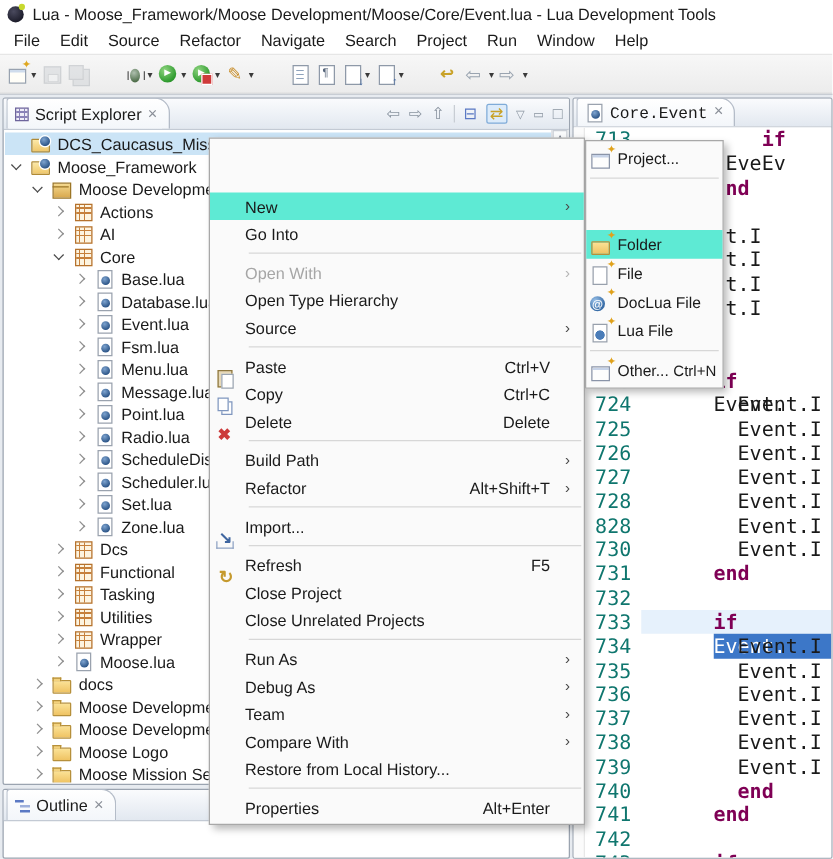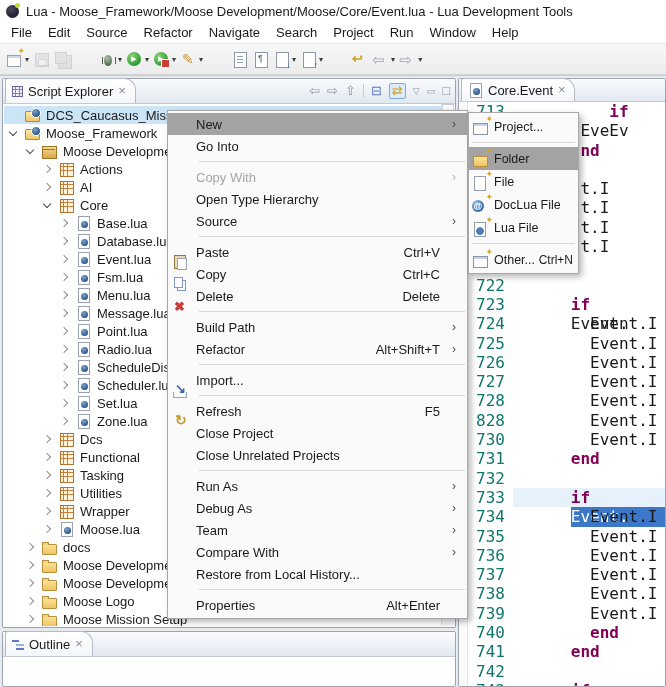--- a/index.html
+++ b/index.html
@@ -114,40 +114,40 @@
     background:linear-gradient(#fbe296,#efc363); border-radius:1px; }
   .tico-folder::after { left:1px; top:3px; width:5px; height:2px; background:#f3d27e; border:1px solid #b6903b; border-bottom:none; }
 
   
   .vscroll { position:absolute; right:1px; top:25px; bottom:1px; width:13px;
     background:#f4f5f7; border-left:1px solid #dadde2; }
   .vscroll .up { height:13px; border:1px solid #c9cdd4; background:#fafbfc; color:#6b7280;
     font-size:7px; line-height:11px; text-align:center; }
 
   
-  #editor-panel .view-header { height:23px; }
+  #editor-panel .view-header { height:23px;font-family:Liberation Mono, monospace; }
   #editor-panel .view-tab { height:23px; padding:2px 8px 2px 5px; }
   #code { position:absolute; left:0; top:23px; right:0; bottom:0; background:#fff; overflow:hidden;
     font-family:"DejaVu Sans Mono",monospace; font-size:16px; line-height:19.3px; }
   #code::before { content:""; position:absolute; left:0; top:0; bottom:0; width:8px;
     background:#fbfbfb; border-right:1px solid #e8e8e8; }
   .line { display:flex; height:19.3px; white-space:pre; }
   .ln { width:54px; flex:none; padding-left:12px; padding-right:8px; text-align:right; color:#0f766e; }
   .lc { flex:1; }
   .line.current .lc { background:#e6f1fc; }
   .kw { color:#7f0055; font-weight:bold; }
   .sel { background:#3c77c8; color:#fff; }
 
   
   .menu { position:absolute; background:#fafafa; border:1px solid #a8a8a8;
     box-shadow:3px 3px 6px rgba(0,0,0,.28); font-size:13px; padding:2px 0; }
   #context-menu { left:167px; top:110px; width:301px; z-index:10; }
   #new-submenu  { left:468px; top:112px; width:111px; z-index:11; font-size:12.5px; }
   .cm-row { display:flex; align-items:center; height:22px; }
-  .cm-row.hl, .sm-row.hl { background:#a3a3a3; }
+  .cm-row.hl, .sm-row.hl { background:#5eead4;margin-top:41px; }
   .cm-row.disabled { color:#a6a6a6; }
   .cm-ico { width:28px; flex:none; position:relative; }
   .cm-label { flex:1; white-space:nowrap; }
   .cm-short { margin-right:12px; white-space:nowrap; }
   .cm-arrow { width:15px; flex:none; color:#4a4a4a; font-size:12px; }
   .cm-row.disabled .cm-arrow { color:#b5b5b5; }
   .cm-sep { height:1px; background:#d7d7d7; margin:4px 2px 4px 31px; }
   .sm-sep { height:1px; background:#d7d7d7; margin:4px 3px; }
   .sm-row { display:flex; align-items:center; height:23px; padding-right:5px; }
   .sm-ico { width:25px; flex:none; position:relative; height:17px; }
@@ -494,21 +494,21 @@
       <div class="cm-arrow">›</div>
     </div>
     <div class="cm-row">
       <div class="cm-ico"></div>
       <div class="cm-label">Go Into</div>
       <div class="cm-arrow"></div>
     </div>
     <div class="cm-sep"></div>
     <div class="cm-row disabled">
       <div class="cm-ico"></div>
-      <div class="cm-label">Copy With</div>
+      <div class="cm-label">Open With</div>
       <div class="cm-arrow">›</div>
     </div>
     <div class="cm-row">
       <div class="cm-ico"></div>
       <div class="cm-label">Open Type Hierarchy</div>
       <div class="cm-arrow"></div>
     </div>
     <div class="cm-row">
       <div class="cm-ico"></div>
       <div class="cm-label">Source</div>

